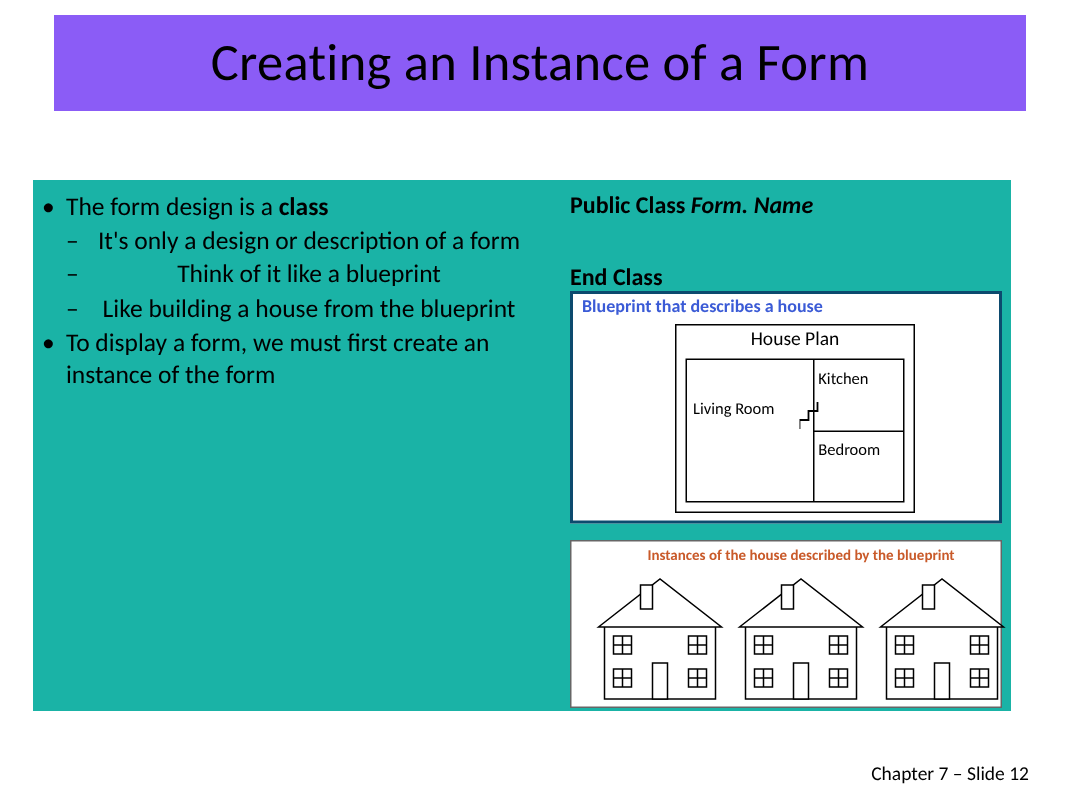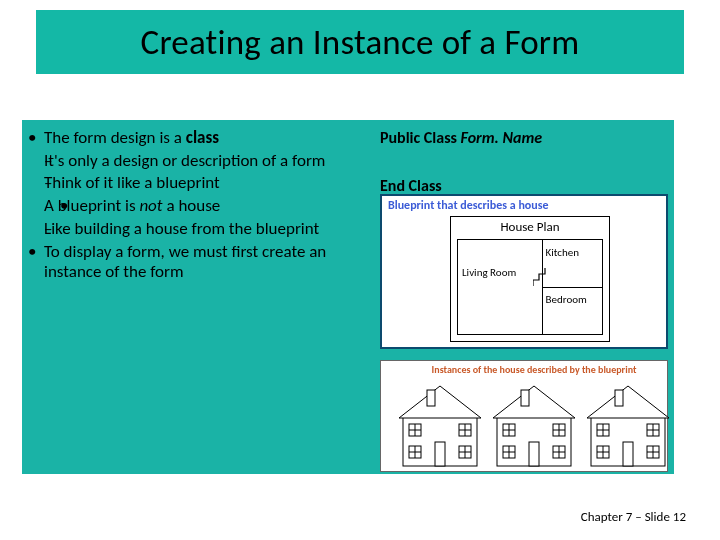--- a/index.html
+++ b/index.html
@@ -1,34 +1,34 @@
 <!DOCTYPE html>
 <html><head>
 <meta charset="utf-8">
 <style>
   * { box-sizing: border-box; margin: 0; padding: 0; }
   html, body { width: 720px; height: 540px; font-family: Calibri, Arial, sans-serif; background: #fff; }
   .slide { width: 720px; height: 540px; position: relative; background: #fff; }
   .title-band {
     position: absolute; left: 36px; top: 10px; width: 648px; height: 64px;
-    background: #14b8a6; display: flex; align-items: center; justify-content: center;
+    background: #8b5cf6; display: flex; align-items: center; justify-content: center;
   }
   .title-band h1 { color: #000; font-weight: 400; font-size: 35px; letter-spacing: 0.2px; }
   .body-band {
     position: absolute; left: 22px; top: 120px; width: 652px; height: 354px;
     background: #1ab3a6;
   }
   .left-col {
     position: absolute; left: 6px; top: 8px; width: 340px; color: #000;
     font-size: 17px; line-height: 1.22;
   }
   .left-col ul { list-style: none; }
   .left-col li { position: relative; padding-left: 16px; margin-bottom: 2px; }
   .lvl1::before { content: "•"; position: absolute; left: 0; top: 0; }
-  .lvl2 { padding-left: 32px; }
+  .lvl2 { padding-left: 32px; text-align: center; }
   .lvl2::before { content: "–"; position: absolute; left: 16px; top: 0; }
   .lvl3 { padding-left: 48px; }
   .lvl3::before { content: "•"; position: absolute; left: 32px; top: 0; }
   .classword { font-weight: 700; }
   .right-col {
     position: absolute; left: 358px; top: 6px; width: 288px;
   }
   .code-block { font-size: 16px; font-weight: 700; color: #000; line-height: 1.5; margin-bottom: 16px; white-space: pre; }
   .diagram1 {
     position: absolute; left: 0; top: 68px; width: 288px; height: 155px;
@@ -79,23 +79,20 @@
 
   <div class="body-band">
 
     <div class="left-col">
       <ul>
         <li class="lvl1">
           <span>The form design is a </span><span class="classword">class</span>
         </li>
         <li class="lvl2">It's only a design or description of a form</li>
         <li class="lvl2">Think of it like a blueprint</li>
-        <li class="lvl3">
-          <span>A blueprint is </span><em class="notword">not</em><span> a house</span>
-        </li>
         <li class="lvl2">Like building a house from the blueprint</li>
         <li class="lvl1">To display a form, we must first create an instance of the form</li>
       </ul>
     </div>
 
     <div class="right-col">
       <div class="code-block"><span>Public Class </span><span class="cls code-line1"><em>Form. Name</em></span>
 
 <span>End Class</span></div>
 

